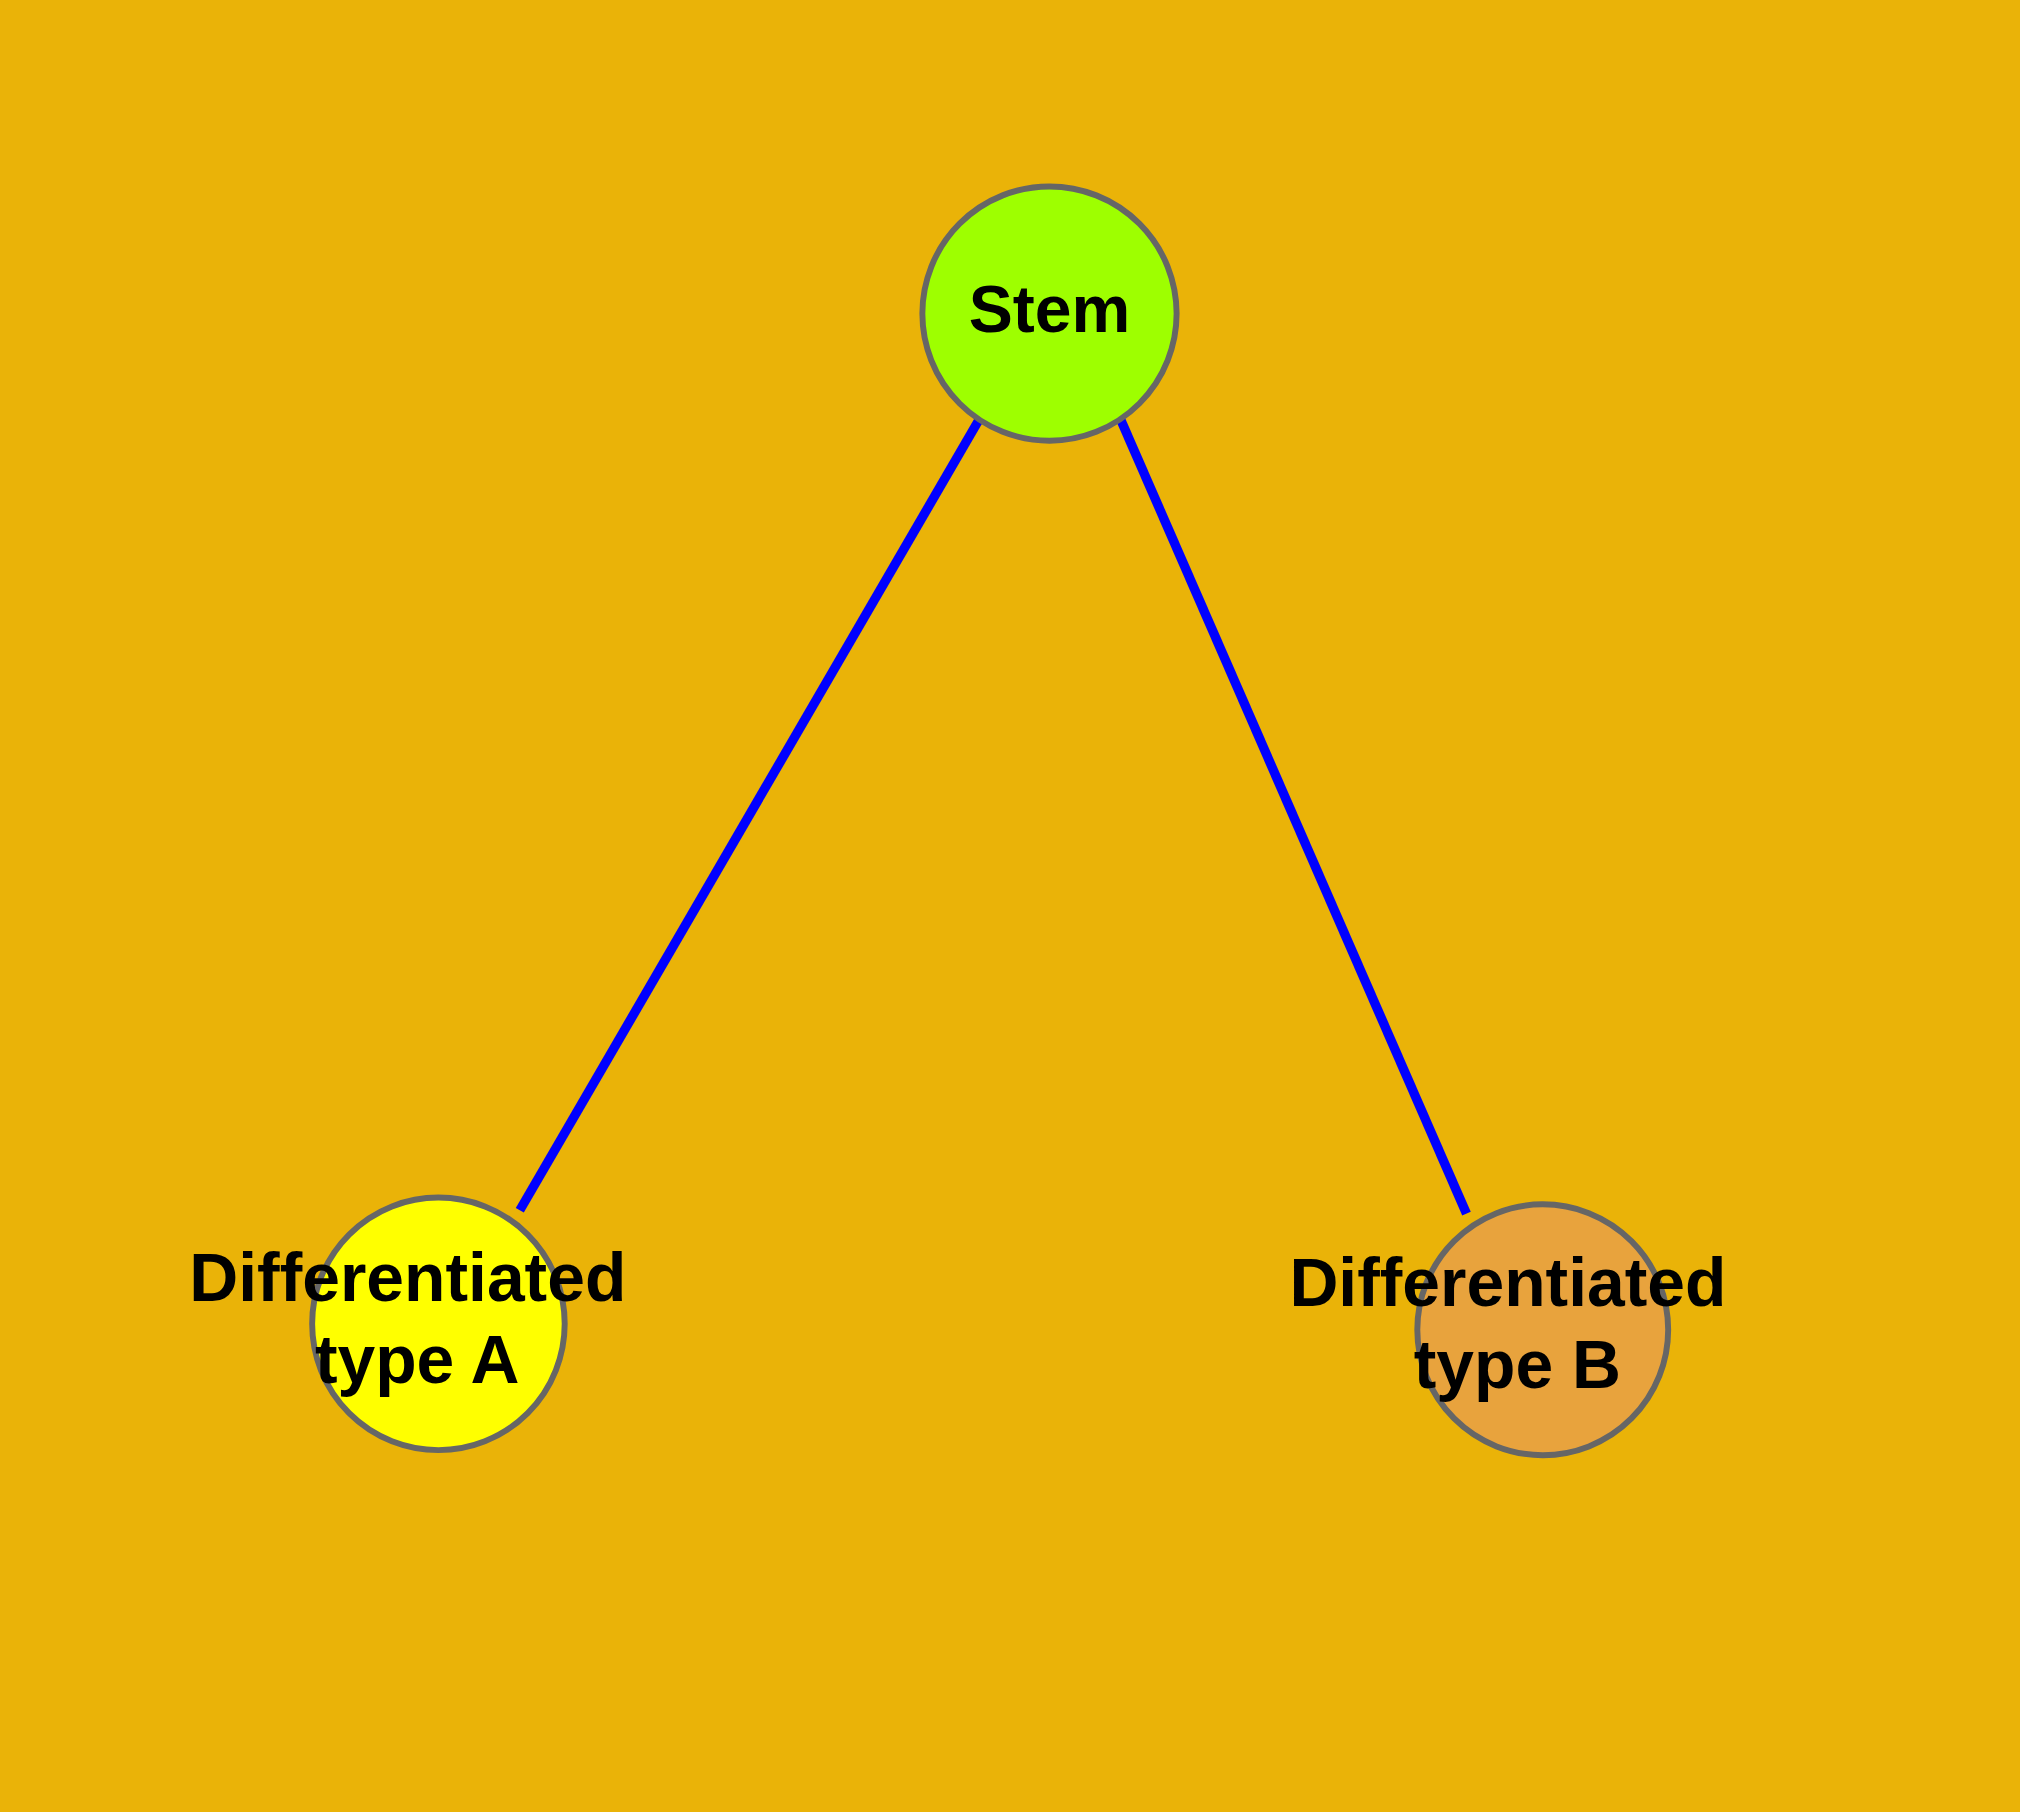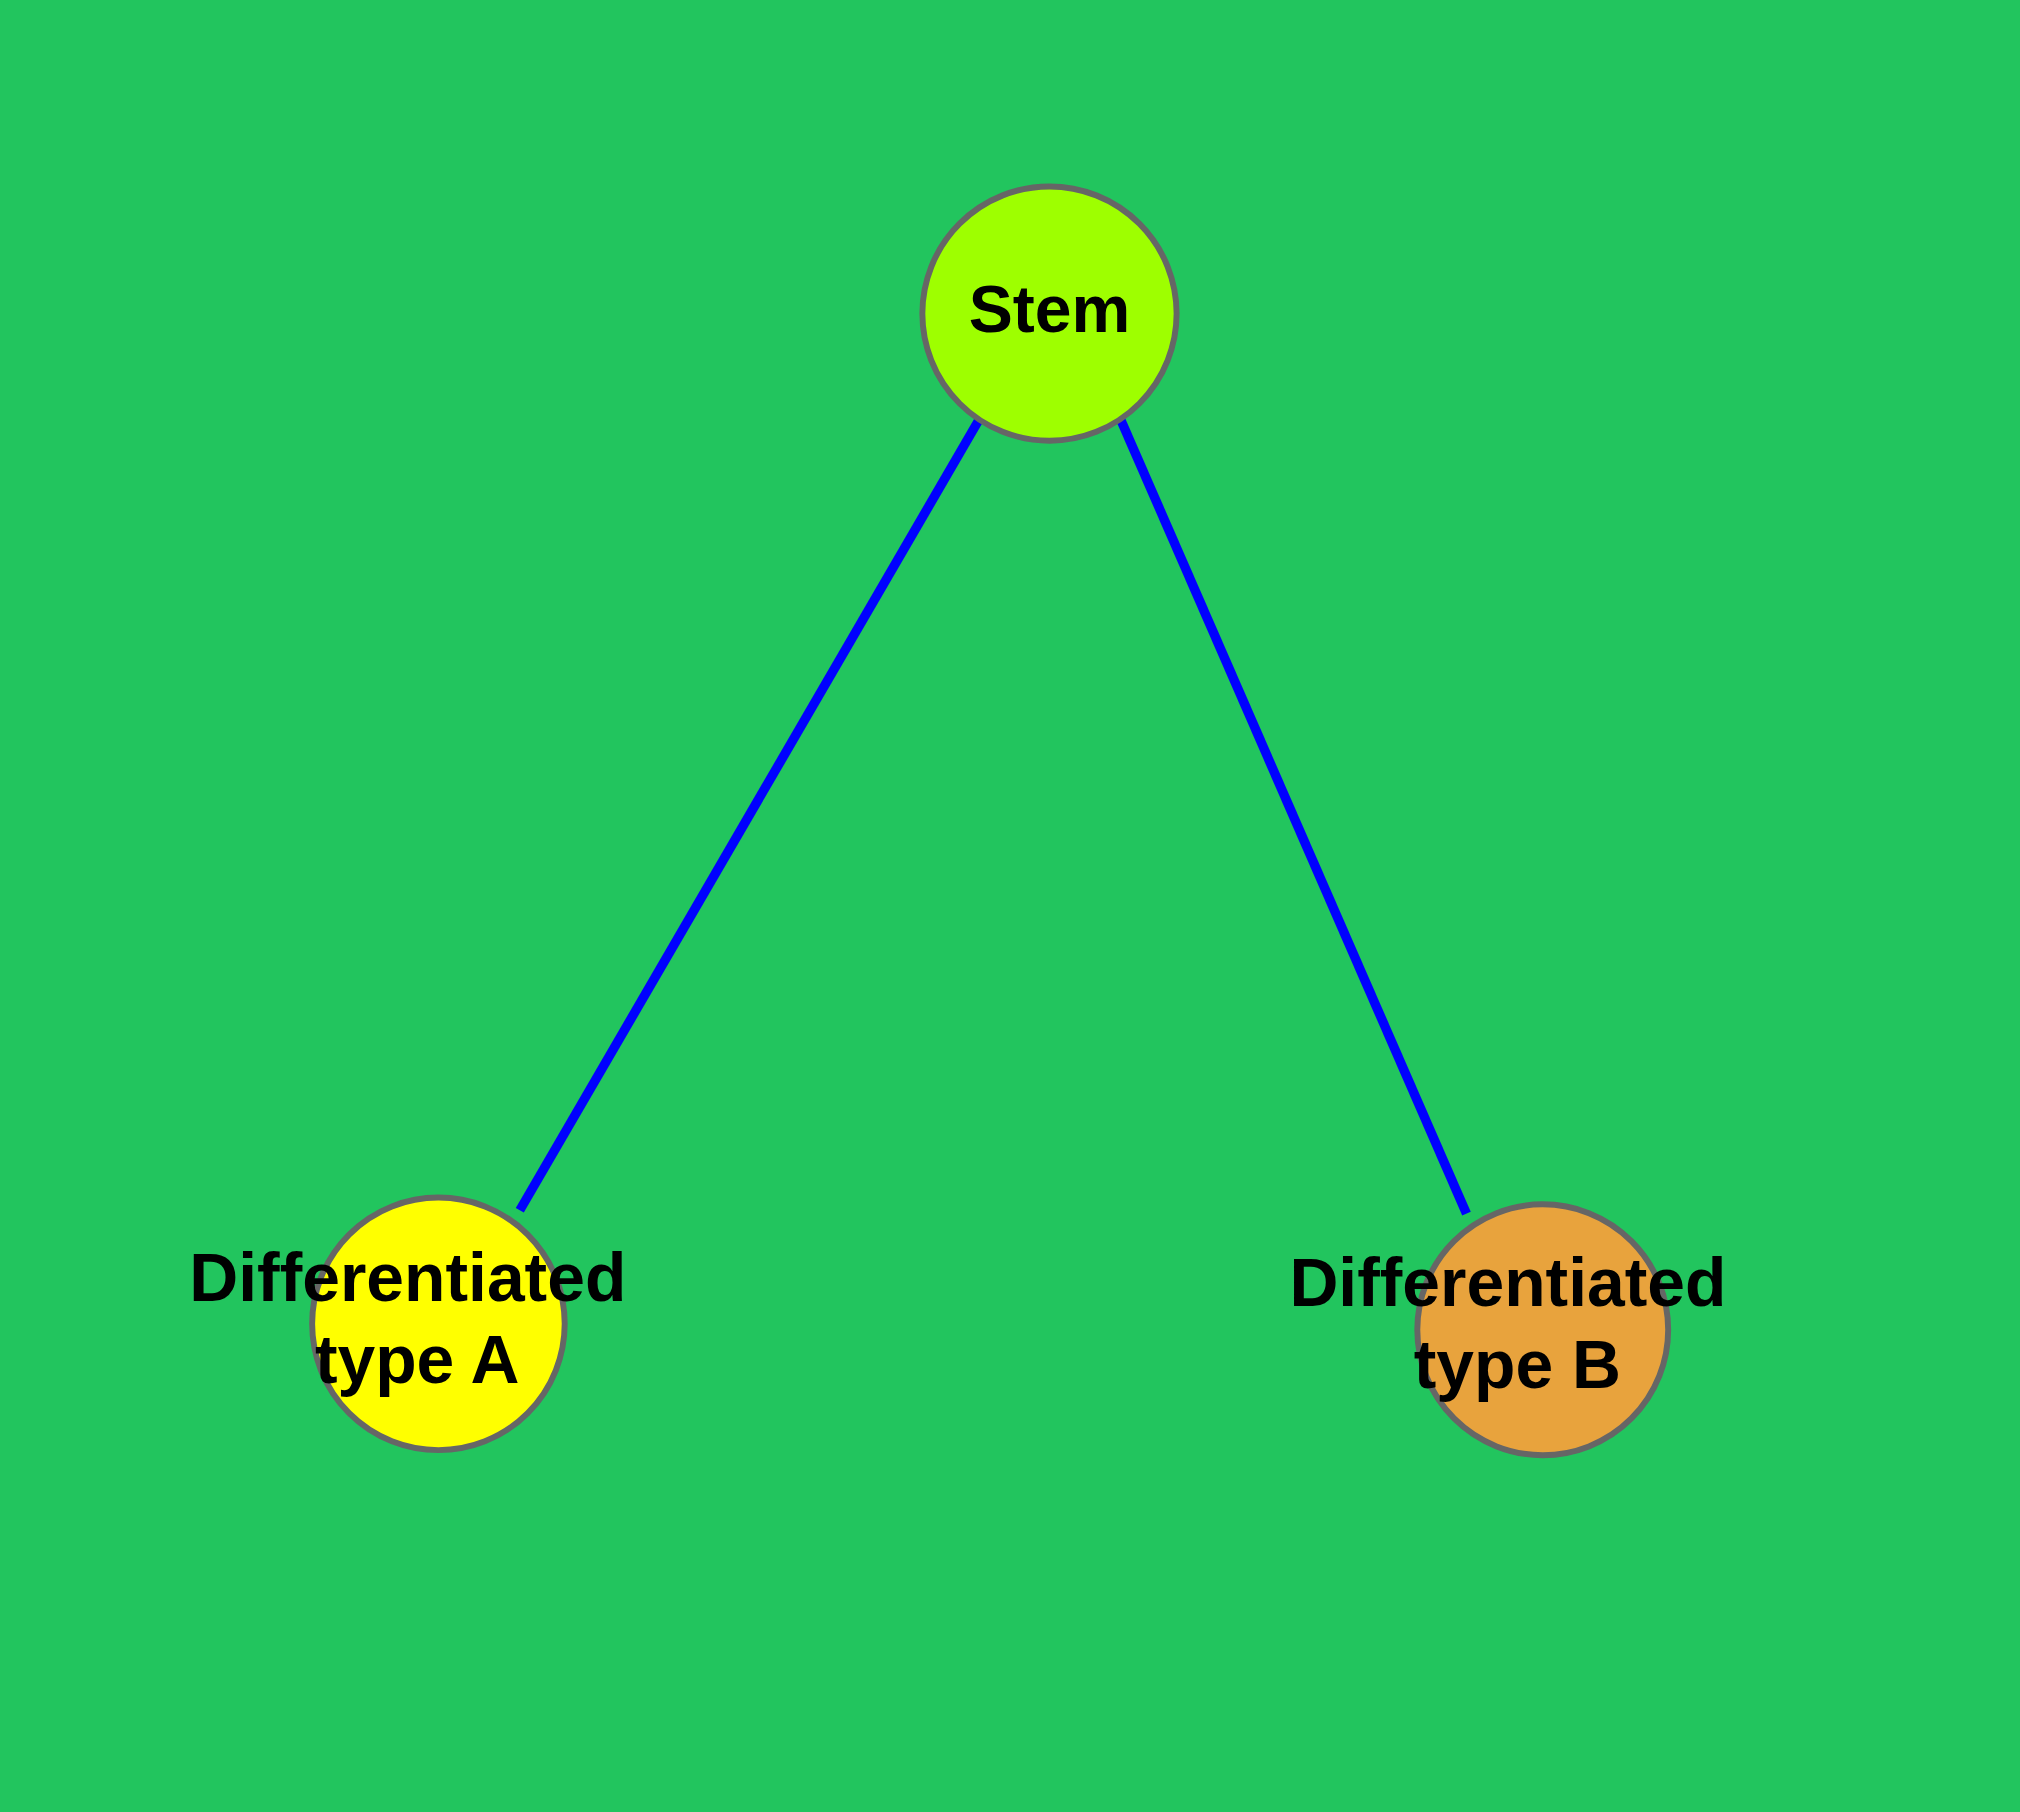--- a/index.html
+++ b/index.html
@@ -40,21 +40,21 @@
     fill: #000000;
     text-anchor: middle;
     dominant-baseline: middle;
   }
   .label-stem   { font-size: 78px; }
   .label-branch { font-size: 80px; }
 </style>
 </head>
 <body>
 
-<div id="stage" style="background: #22c55e;">
+<div id="stage" style="background: #eab308;">
   <svg id="graph-svg" viewBox="0 0 2384 2138" xmlns="http://www.w3.org/2000/svg">
 
     <g>
       <line class="edge-line" x1="1155" y1="495" x2="613" y2="1428" stroke="#0000ff"></line>
       <line class="edge-line" x1="1322" y1="495" x2="1730" y2="1432" stroke="#0000ff"></line>
     </g>
 
     <g>
       <circle class="node-circle" cx="1238" cy="370" r="150" fill="#9eff00" stroke="#666666"></circle>
       <circle class="node-circle" cx="517" cy="1562" r="149" fill="#ffff00" stroke="#666666"></circle>

